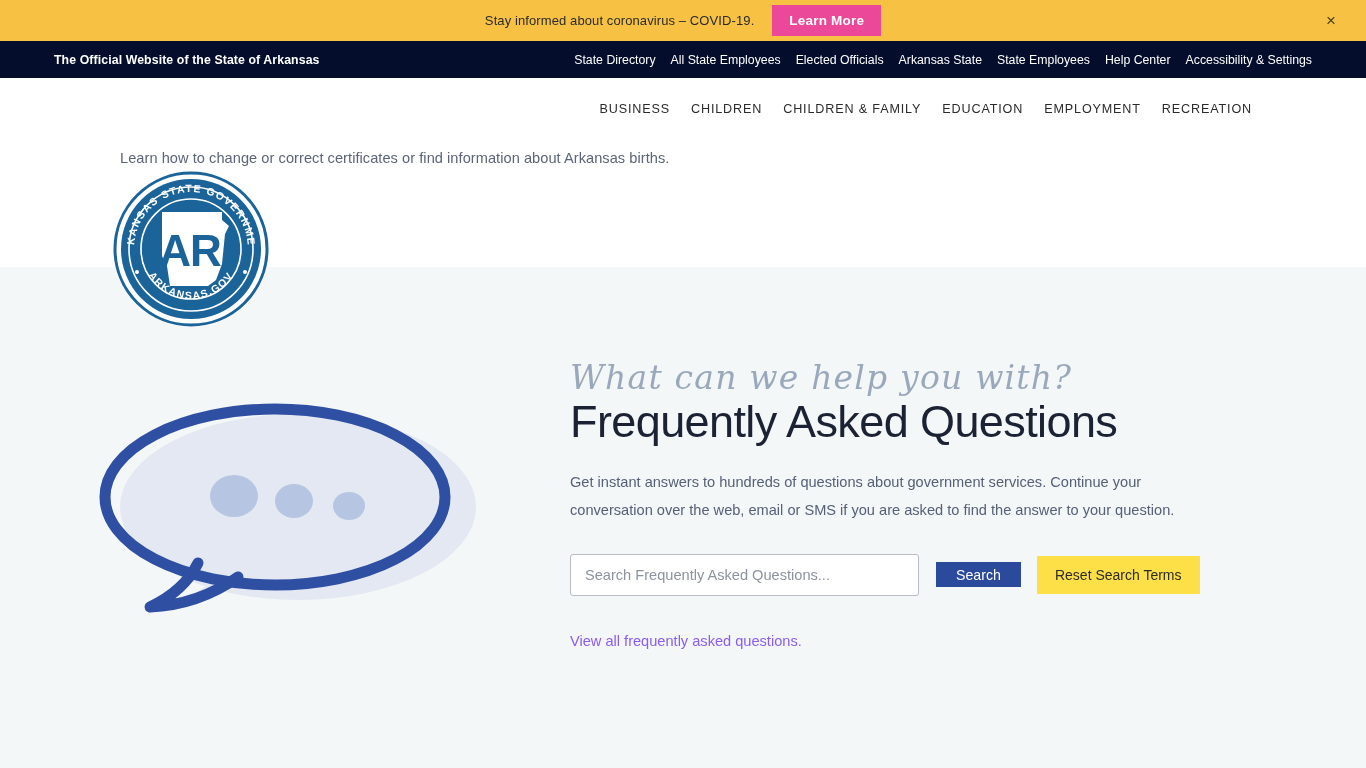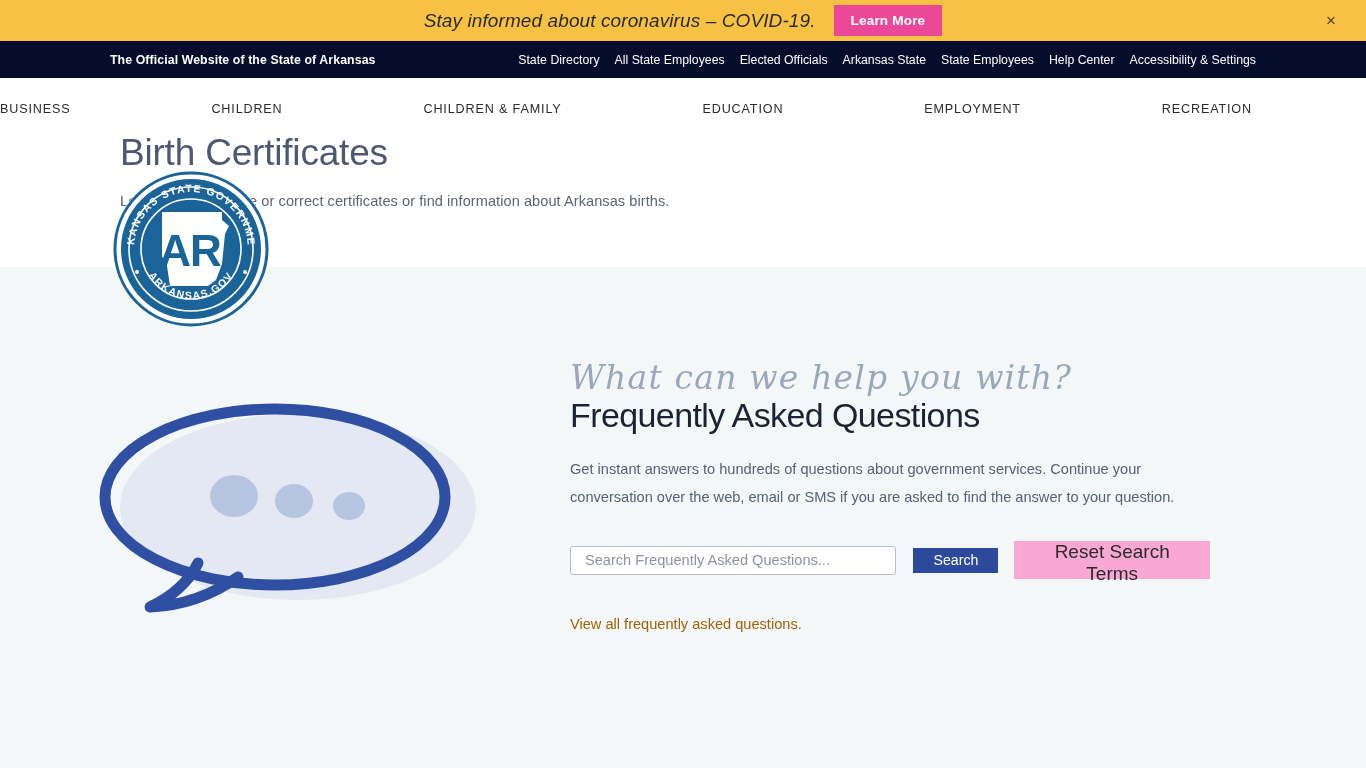--- a/index.html
+++ b/index.html
@@ -17,24 +17,23 @@
   .covid-bar {
     position: relative;
     height: 41px;
     background: #f7c243;
     display: flex;
     align-items: center;
     justify-content: center;
     gap: 18px;
   }
   .covid-text {
-    font-size: 19px;
+    font-size: 13px;
     color: #2b2b2b;
     letter-spacing: .1px;
-    font-style: italic;
   }
   .covid-btn {
     background: #ec4899;
     color: #ffffff;
     font-size: 13.5px;
     font-weight: bold;
     border: none;
     padding: 8px 17px;
     cursor: pointer;
     letter-spacing: .2px;
@@ -53,21 +52,21 @@
     line-height: 1;
     font-family: "Liberation Sans", sans-serif;
   }
 
   
   .state-bar {
     height: 37px;
     background: #040d2b;
     display: flex;
     align-items: center;
-    padding: 0 110px;
+    padding: 0 54px;
   }
   .state-bar-brand {
     color: #ffffff;
     font-size: 12.3px;
     font-weight: bold;
     letter-spacing: .1px;
     white-space: nowrap;
   }
   .state-bar-links {
     margin-left: auto;
@@ -84,23 +83,23 @@
   }
 
   
   .site-header {
     position: relative;
     background: #ffffff;
     height: 189px;
   }
   .main-nav {
     display: flex;
-    justify-content: space-between;
+    justify-content: flex-end;
     align-items: center;
-    gap: 42px;
+    gap: 21px;
     padding: 24px 114px 0 0;
   }
   .main-nav a {
     color: #2b2b2b;
     font-size: 12.6px;
     letter-spacing: .85px;
     text-decoration: none;
     white-space: nowrap;
   }
 
@@ -159,21 +158,21 @@
     font-style: italic;
     font-size: 33px;
     color: #9aa8bb;
     letter-spacing: 1.2px;
     line-height: 1;
     margin: 0 0 2px 0;
     white-space: nowrap;
   }
   .faq-heading {
     margin: 0;
-    font-size: 34px;
+    font-size: 45px;
     font-weight: normal;
     color: #1b2233;
     letter-spacing: -.6px;
     line-height: 1.15;
   }
   .faq-body {
     margin: 20px 0 0 0;
     width: 634px;
     font-size: 14.6px;
     line-height: 28px;
@@ -181,21 +180,21 @@
   }
 
   .faq-controls {
     margin-top: 30px;
     display: flex;
     align-items: center;
     gap: 0;
   }
   .faq-search-input {
     width: 349px;
-    height: 29px;
+    height: 42px;
     border: 1px solid #b9bec6;
     border-radius: 3px;
     background: #ffffff;
     padding: 0 14px;
     font-size: 14.6px;
     color: #3b4252;
     font-family: "Liberation Sans", sans-serif;
     outline: none;
   }
   .faq-search-input::placeholder { color: #8d939e; }
@@ -206,35 +205,35 @@
     color: #ffffff;
     border: none;
     height: 25px;
     padding: 0 20px;
     font-size: 14.2px;
     cursor: pointer;
     font-family: "Liberation Sans", sans-serif;
   }
   .btn-reset {
     margin-left: 16px;
-    background: #f9a8d4;
+    background: #fde047;
     color: #2b2b2b;
     border: none;
     height: 38px;
     padding: 0 18px;
-    font-size: 19px;
+    font-size: 14px;
     cursor: pointer;
     font-family: "Liberation Sans", sans-serif;
   }
 
   .faq-viewall {
     display: inline-block;
     margin-top: 37px;
     font-size: 14.6px;
-    color: #a16207;
+    color: #8b5cf6;
     text-decoration: none;
     text-align: right;
   }
 </style>
 </head>
 <body>
 
 <div class="covid-bar">
   <span class="covid-text">Stay informed about coronavirus – COVID-19.</span>
   <button class="covid-btn">Learn More</button>
@@ -285,21 +284,20 @@
   <nav class="main-nav">
     <a href="#">BUSINESS</a>
     <a href="#">CHILDREN</a>
     <a href="#">CHILDREN &amp; FAMILY</a>
     <a href="#">EDUCATION</a>
     <a href="#">EMPLOYMENT</a>
     <a href="#">RECREATION</a>
   </nav>
 
   <div class="hero-text">
-    <h1 class="page-title">Birth Certificates</h1>
     <p class="page-subtitle">Learn how to change or correct certificates or find information about Arkansas births.</p>
   </div>
 </header>
 
 <section class="faq-section">
   <div class="faq-inner">
 
     <div class="faq-illustration">
       <svg width="430" height="250" viewBox="0 0 430 250">
 

